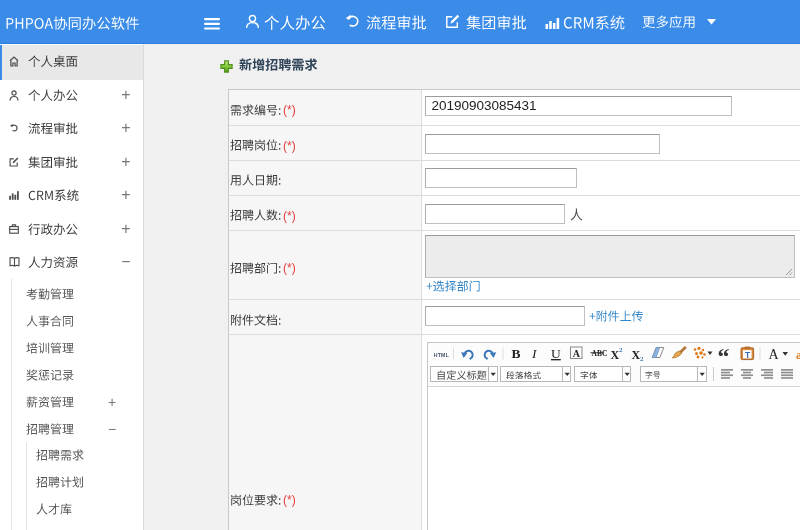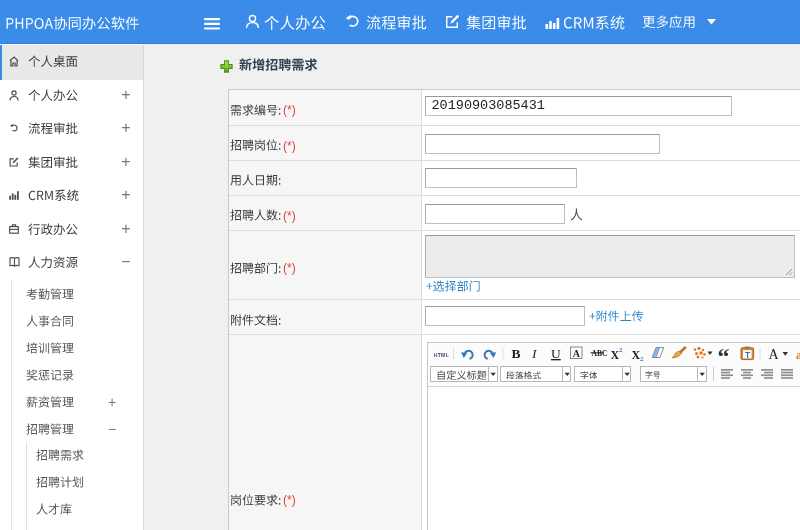--- a/index.html
+++ b/index.html
@@ -1,18 +1,18 @@
 <!DOCTYPE html>
 <html><head><meta charset="utf-8">
 <style>
 html,body{margin:0;padding:0;width:800px;height:530px;overflow:hidden;
 font-family:"Liberation Sans",sans-serif;}
 *{box-sizing:border-box}
 #page{position:absolute;left:0;top:0;width:800px;height:530px;background:#f0f0f0;overflow:hidden}
-input,textarea{font-family:Liberation Mono, monospace;}
+input,textarea{font-family:Liberation Sans, sans-serif;}
 </style></head><body>
 <div id="page">
 
 <div style="position:absolute;left:0;top:0;width:800px;height:44px;background:#3b8ce9;border-bottom:1px solid #2f7ed8"></div>
 <div style="position:absolute;left:4.5px;top:15.5px;line-height:0"><svg width="134.6" height="14.4" viewBox="0 0 134.6 14.4">
         <path fill="#fff" d="M1.5 12.7H2.8V8.5H4.5C6.8 8.5 8.4 7.4 8.4 5.2C8.4 2.9 6.8 2.1 4.5 2.1H1.5ZM2.8 7.4V3.2H4.3C6.1 3.2 7.1 3.7 7.1 5.2C7.1 6.7 6.2 7.4 4.3 7.4Z M10.6 12.7H11.9V7.7H16.8V12.7H18.2V2.1H16.8V6.5H11.9V2.1H10.6Z M21.1 12.7H22.4V8.5H24.1C26.4 8.5 28 7.4 28 5.2C28 2.9 26.4 2.1 24.1 2.1H21.1ZM22.4 7.4V3.2H23.9C25.7 3.2 26.7 3.7 26.7 5.2C26.7 6.7 25.8 7.4 23.9 7.4Z M34.1 12.9C36.7 12.9 38.6 10.7 38.6 7.4C38.6 4 36.7 1.9 34.1 1.9C31.4 1.9 29.5 4 29.5 7.4C29.5 10.7 31.4 12.9 34.1 12.9ZM34.1 11.7C32.2 11.7 30.9 10 30.9 7.4C30.9 4.7 32.2 3.1 34.1 3.1C36 3.1 37.2 4.7 37.2 7.4C37.2 10 36 11.7 34.1 11.7Z M39.5 12.7H40.8L41.8 9.4H45.7L46.7 12.7H48.1L44.5 2.1H43ZM42.1 8.4 42.7 6.8C43 5.6 43.4 4.4 43.7 3.2H43.8C44.1 4.4 44.5 5.6 44.8 6.8L45.3 8.4Z M53.7 5.8C53.5 7.2 53 8.6 52.3 9.5C52.6 9.6 53 9.9 53.2 10.1C53.8 9.1 54.4 7.6 54.7 6ZM60.2 6.1C60.6 7.4 61 9.2 61.1 10.2L62.2 9.9C62 8.9 61.6 7.2 61.1 5.9ZM50.5 0.6V3.9H48.8V5H50.5V13.8H51.5V5H53V3.9H51.5V0.6ZM56.1 0.7V3.3V3.3H53.5V4.4H56C56 7.1 55.4 10.5 52.2 13.1C52.4 13.3 52.8 13.6 53 13.8C56.4 11 57 7.4 57.1 4.4H59.1C58.9 10 58.8 12 58.4 12.5C58.3 12.6 58.1 12.7 57.8 12.7C57.5 12.7 56.8 12.7 56 12.6C56.2 12.9 56.3 13.3 56.3 13.7C57.1 13.7 57.8 13.7 58.3 13.7C58.8 13.6 59.1 13.5 59.3 13.1C59.8 12.4 60 10.3 60.1 3.9C60.1 3.7 60.1 3.3 60.1 3.3H57.1V3.3V0.7Z M66.1 3.9V4.8H73.4V3.9ZM67.9 7.2H71.7V10H67.9ZM66.9 6.3V11.9H67.9V10.9H72.7V6.3ZM63.8 1.3V13.9H64.9V2.3H74.6V12.4C74.6 12.7 74.6 12.8 74.3 12.8C74.1 12.8 73.2 12.8 72.3 12.8C72.5 13.1 72.6 13.6 72.7 13.8C73.9 13.8 74.7 13.8 75.1 13.6C75.6 13.5 75.7 13.1 75.7 12.5V1.3Z M79.6 5.5C79.2 6.8 78.5 8.4 77.6 9.4L78.6 10C79.4 8.9 80.1 7.2 80.6 5.9ZM88.2 5.7C88.8 7.2 89.5 9.1 89.7 10.3L90.8 9.9C90.5 8.7 89.8 6.8 89.2 5.4ZM82.6 0.6V3.1V3.2H78.2V4.3H82.5C82.4 7.1 81.6 10.5 77.6 13C77.8 13.2 78.2 13.6 78.4 13.9C82.7 11.2 83.5 7.4 83.7 4.3H86.6C86.4 9.7 86.2 11.8 85.7 12.3C85.6 12.4 85.4 12.5 85.1 12.5C84.7 12.5 83.9 12.5 82.9 12.4C83.1 12.7 83.2 13.2 83.3 13.5C84.1 13.6 85.1 13.6 85.6 13.6C86.1 13.5 86.5 13.4 86.8 12.9C87.4 12.2 87.6 10.1 87.8 3.8C87.8 3.7 87.8 3.2 87.8 3.2H83.7V3.1V0.6Z M96 1C95.2 3.2 93.7 5.2 92.1 6.5C92.4 6.7 92.9 7.1 93.1 7.3C94.7 5.9 96.2 3.7 97.2 1.3ZM100.9 0.9 99.9 1.3C101 3.5 102.8 5.9 104.3 7.3C104.5 7 104.9 6.6 105.2 6.4C103.7 5.2 101.9 2.9 100.9 0.9ZM93.7 12.9C94.2 12.7 95 12.6 102.6 12.1C103 12.7 103.3 13.3 103.6 13.7L104.6 13.1C103.9 11.8 102.4 9.8 101.2 8.3L100.2 8.7C100.7 9.4 101.3 10.3 101.9 11.1L95.2 11.5C96.6 9.8 98 7.7 99.2 5.5L98 5C96.9 7.4 95.1 9.9 94.6 10.5C94 11.2 93.6 11.6 93.3 11.7C93.4 12.1 93.6 12.6 93.7 12.9Z M114.3 0.6C114 2.8 113.4 4.9 112.4 6.3C112.6 6.4 113.1 6.7 113.3 6.9C113.9 6 114.3 5 114.7 3.8H118.4C118.2 4.8 117.9 5.9 117.7 6.6L118.6 6.8C118.9 5.8 119.3 4.3 119.6 3L118.8 2.8L118.7 2.8H114.9C115.1 2.1 115.2 1.4 115.3 0.7ZM115.3 5.1V5.8C115.3 7.8 115.1 10.8 112 13.1C112.3 13.3 112.7 13.6 112.8 13.8C114.6 12.5 115.5 10.9 115.9 9.4C116.5 11.4 117.5 13 118.9 13.8C119.1 13.5 119.4 13.1 119.7 12.9C117.9 12 116.8 9.7 116.3 7.1C116.4 6.7 116.4 6.2 116.4 5.8V5.1ZM107.1 7.9C107.2 7.8 107.7 7.7 108.2 7.7H109.8V9.8L106.3 10.3L106.6 11.3L109.8 10.8V13.8H110.7V10.7L112.7 10.4L112.7 9.3L110.7 9.6V7.7H112.6V6.7H110.7V4.6H109.8V6.7H108.2C108.6 5.7 109.1 4.5 109.5 3.3H112.6V2.3H109.9C110 1.8 110.2 1.3 110.3 0.8L109.2 0.6C109.1 1.2 109 1.7 108.8 2.3H106.5V3.3H108.5C108.1 4.5 107.7 5.4 107.5 5.8C107.3 6.4 107 6.9 106.8 6.9C106.9 7.2 107 7.7 107.1 7.9Z M124.7 7.8V8.8H128.9V13.8H129.9V8.8H133.9V7.8H129.9V4.6H133.2V3.5H129.9V0.7H128.9V3.5H126.9C127.1 2.9 127.3 2.2 127.4 1.5L126.4 1.3C126 3.2 125.4 5 124.6 6.2C124.9 6.4 125.3 6.6 125.5 6.8C125.9 6.2 126.3 5.4 126.6 4.6H128.9V7.8ZM124 0.6C123.2 2.8 122 5 120.6 6.4C120.8 6.6 121.1 7.2 121.2 7.4C121.7 7 122.1 6.4 122.6 5.8V13.8H123.6V4.1C124.1 3.1 124.6 2 125 0.9Z"></path>
       </svg></div>
 <svg style="position:absolute;left:203.5px;top:17.7px" width="16" height="12" viewBox="0 0 16 12">
 <rect x="0" y="0" width="16" height="2.2" rx="1" fill="#fff"></rect>
 <rect x="0" y="4.7" width="16" height="2.2" rx="1" fill="#fff"></rect>

